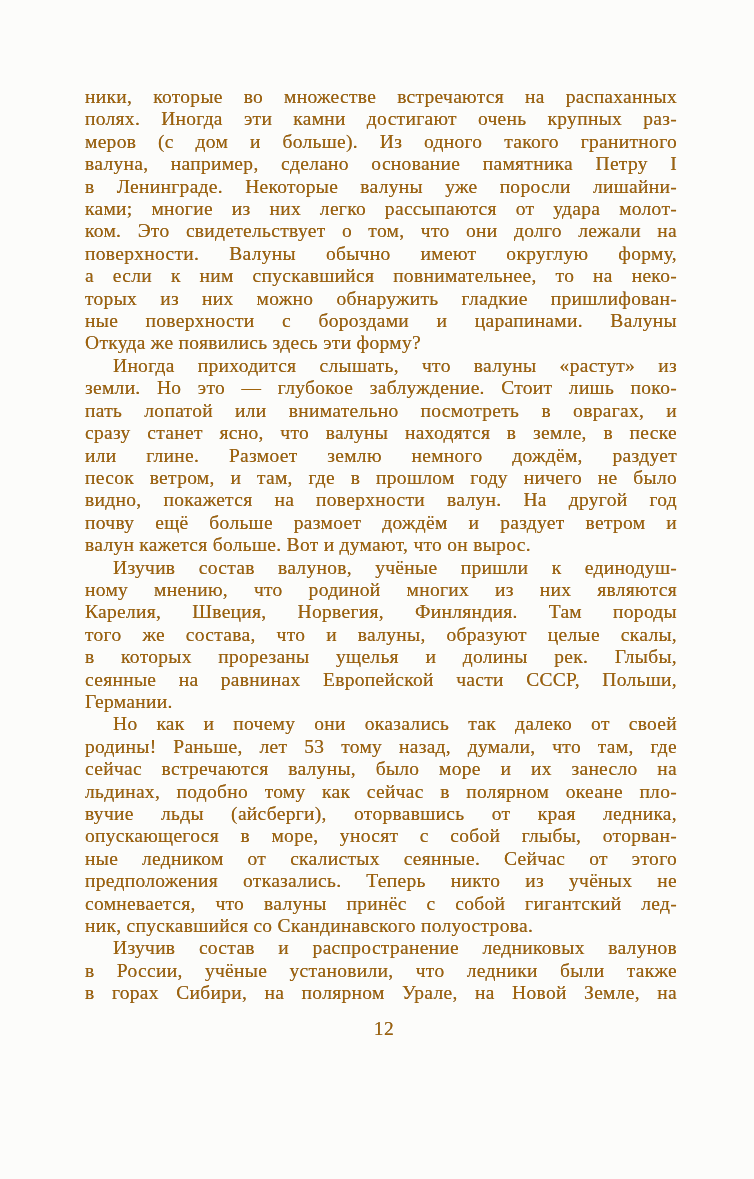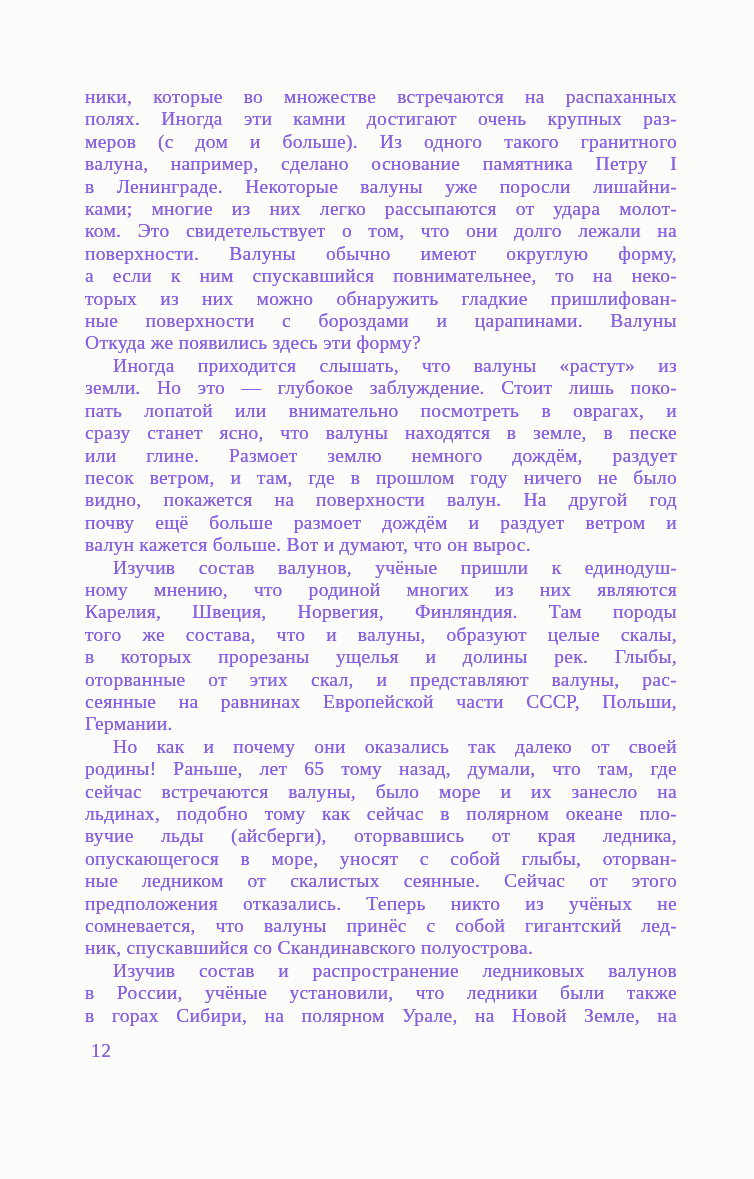--- a/index.html
+++ b/index.html
@@ -8,21 +8,21 @@
     background: #e8e8e6;
   }
   .page {
     position: relative;
     width: 754px;
     height: 1179px;
     margin: 0 auto;
     background: #fcfcfa;
     overflow: hidden;
     font-family: "Liberation Serif", "DejaVu Serif", serif;
-    color: #8b5cf6;
+    color: #a16207;
   }
   .text-block {
     position: absolute;
     left: 85px;
     top: 86px;
     width: 592px;
   }
   .line {
     font-size: 19.5px;
     line-height: 22.4px;
@@ -37,21 +37,21 @@
   }
   .line.ind {
     text-indent: 28px;
   }
   .page-number {
     margin-top: 13px;
     padding-left: 6px;
     font-size: 19.5px;
     line-height: 22px;
     letter-spacing: 0.5px;
-    text-align: left;
+    text-align: center;
     text-shadow: 0 0 0.5px rgba(20,20,20,0.55);
   }
 </style>
 </head>
 <body>
 
 <div class="page">
   <div class="text-block">
     <div>
         <div class="line">ники, которые во множестве встречаются на распаханных</div>
@@ -73,25 +73,24 @@
         <div class="line">или глине. Размоет землю немного дождём, раздует</div>
         <div class="line">песок ветром, и там, где в прошлом году ничего не было</div>
         <div class="line">видно, покажется на поверхности валун. На другой год</div>
         <div class="line">почву ещё больше размоет дождём и раздует ветром и</div>
         <div class="line end">валун кажется больше. Вот и думают, что он вырос.</div>
         <div class="line ind">Изучив состав валунов, учёные пришли к единодуш-</div>
         <div class="line">ному мнению, что родиной многих из них являются</div>
         <div class="line">Карелия, Швеция, Норвегия, Финляндия. Там породы</div>
         <div class="line">того же состава, что и валуны, образуют целые скалы,</div>
         <div class="line">в которых прорезаны ущелья и долины рек. Глыбы,</div>
-        <div class="line">оторванные от этих скал, и представляют валуны, рас-</div>
         <div class="line">сеянные на равнинах Европейской части СССР, Польши,</div>
         <div class="line end">Германии.</div>
         <div class="line ind">Но как и почему они оказались так далеко от своей</div>
-        <div class="line">родины! Раньше, лет 65 тому назад, думали, что там, где</div>
+        <div class="line">родины! Раньше, лет 53 тому назад, думали, что там, где</div>
         <div class="line">сейчас встречаются валуны, было море и их занесло на</div>
         <div class="line">льдинах, подобно тому как сейчас в полярном океане пло-</div>
         <div class="line">вучие льды (айсберги), оторвавшись от края ледника,</div>
         <div class="line">опускающегося в море, уносят с собой глыбы, оторван-</div>
         <div class="line">ные ледником от скалистых сеянные. Сейчас от этого</div>
         <div class="line">предположения отказались. Теперь никто из учёных не</div>
         <div class="line">сомневается, что валуны принёс с собой гигантский лед-</div>
         <div class="line end">ник, спускавшийся со Скандинавского полуострова.</div>
         <div class="line ind">Изучив состав и распространение ледниковых валунов</div>
         <div class="line">в России, учёные установили, что ледники были также</div>

